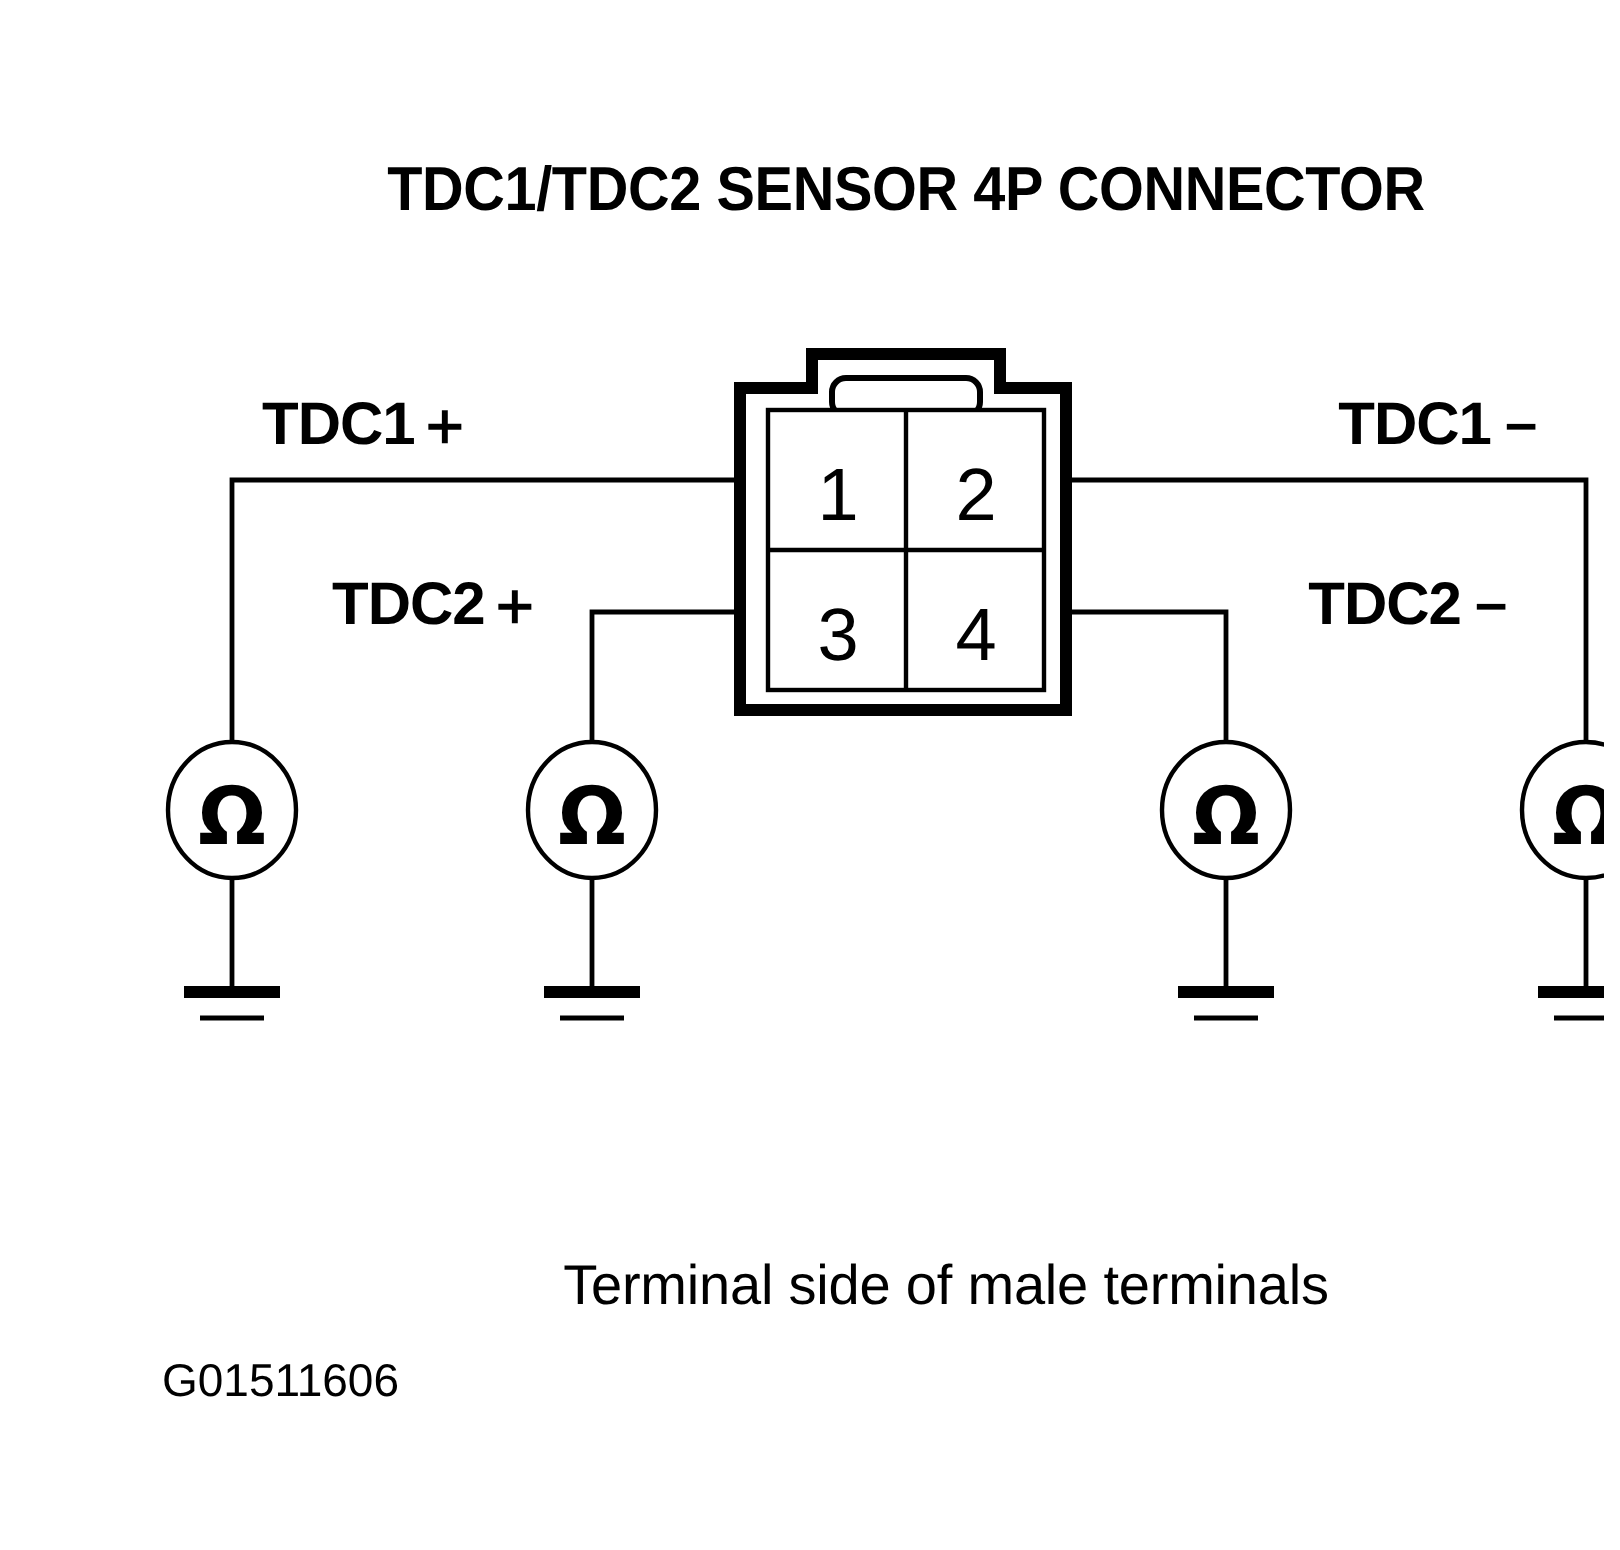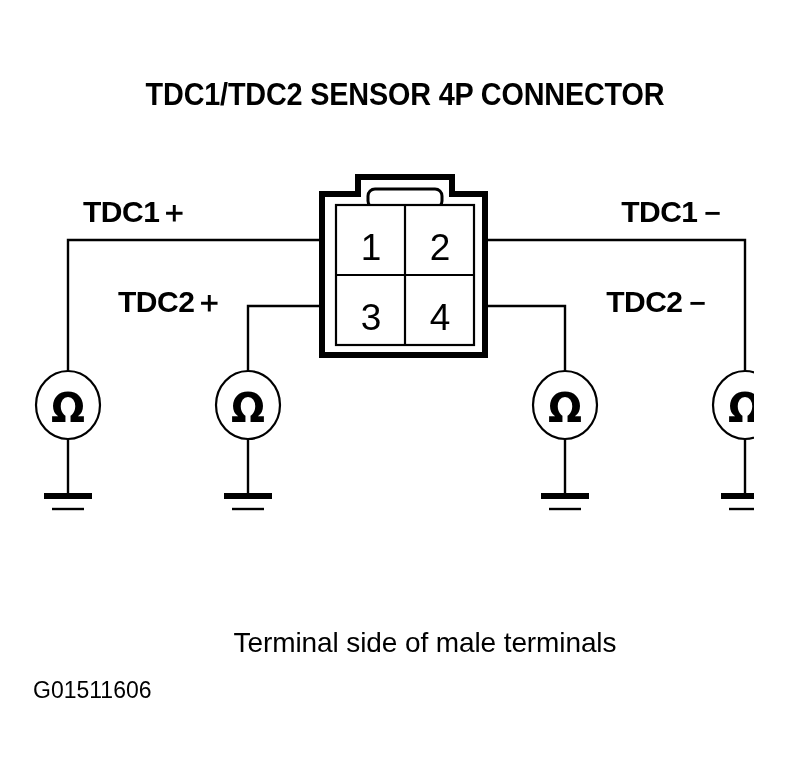--- a/index.html
+++ b/index.html
@@ -11,20 +11,21 @@
   body {
     font-family: "Liberation Sans", sans-serif;
     color: #000000;
   }
   #figure-root {
     position: relative;
     width: 754px;
     height: 775px;
     background: #ffffff;
     overflow: hidden;
+    margin-left: 48px;
   }
   #diagram-svg {
     position: absolute;
     left: 0;
     top: 0;
     width: 810px;
     height: 775px;
     display: block;
   }
   .txt-title {

